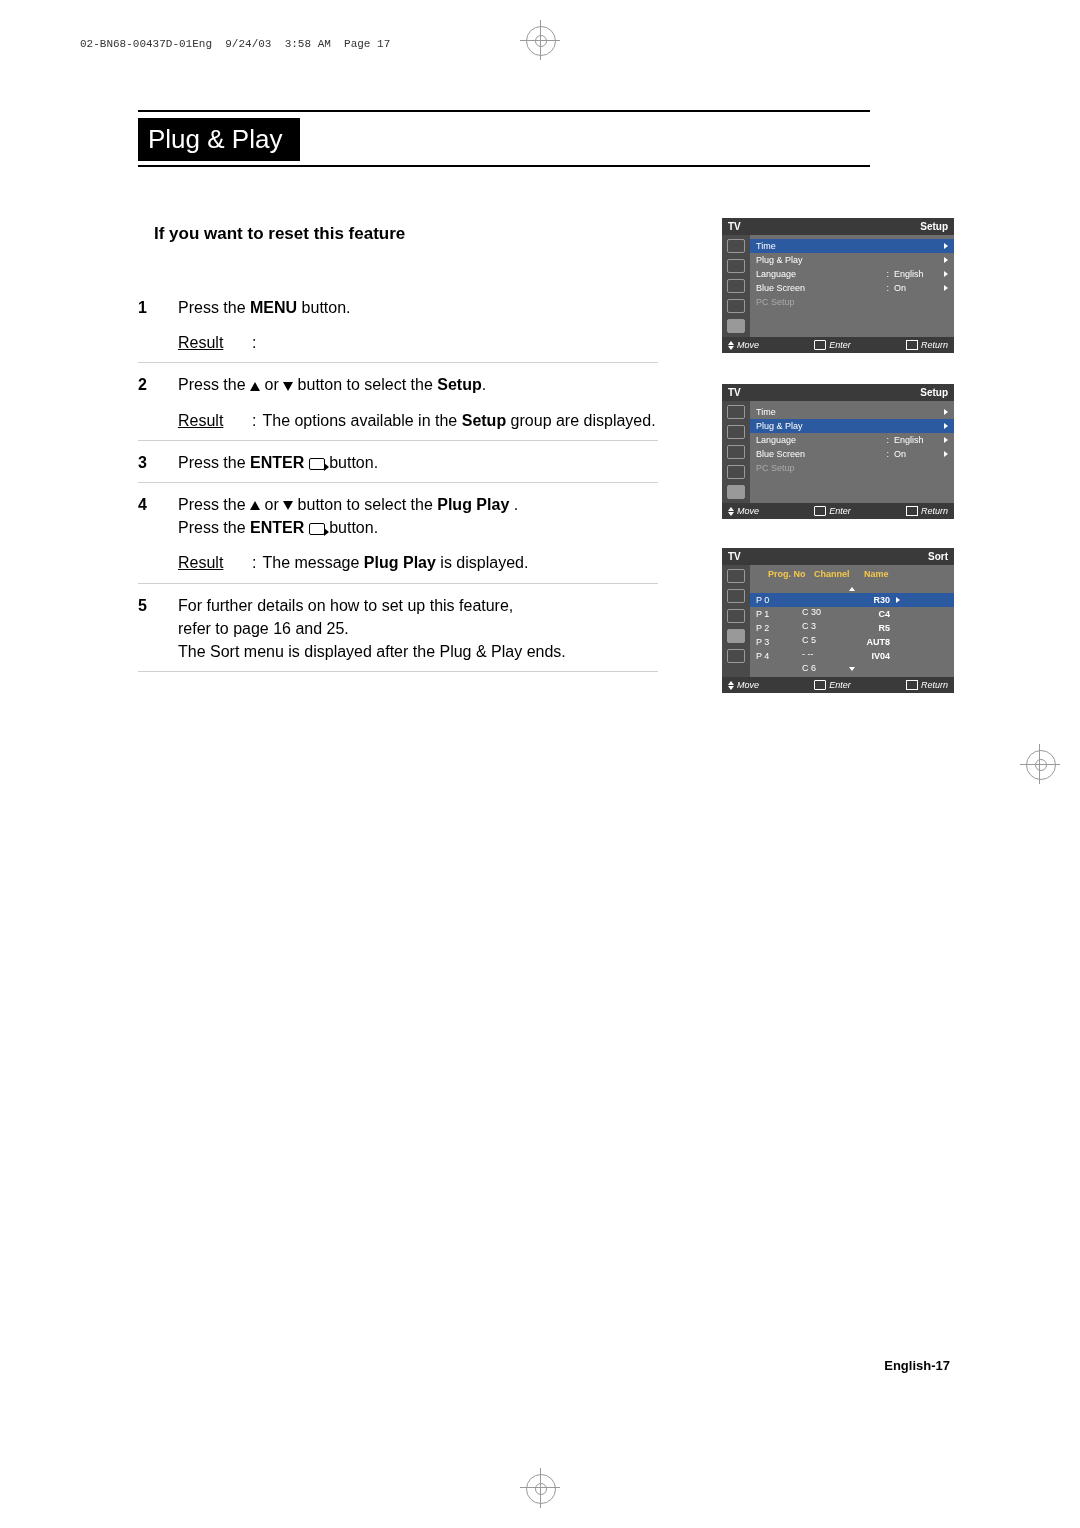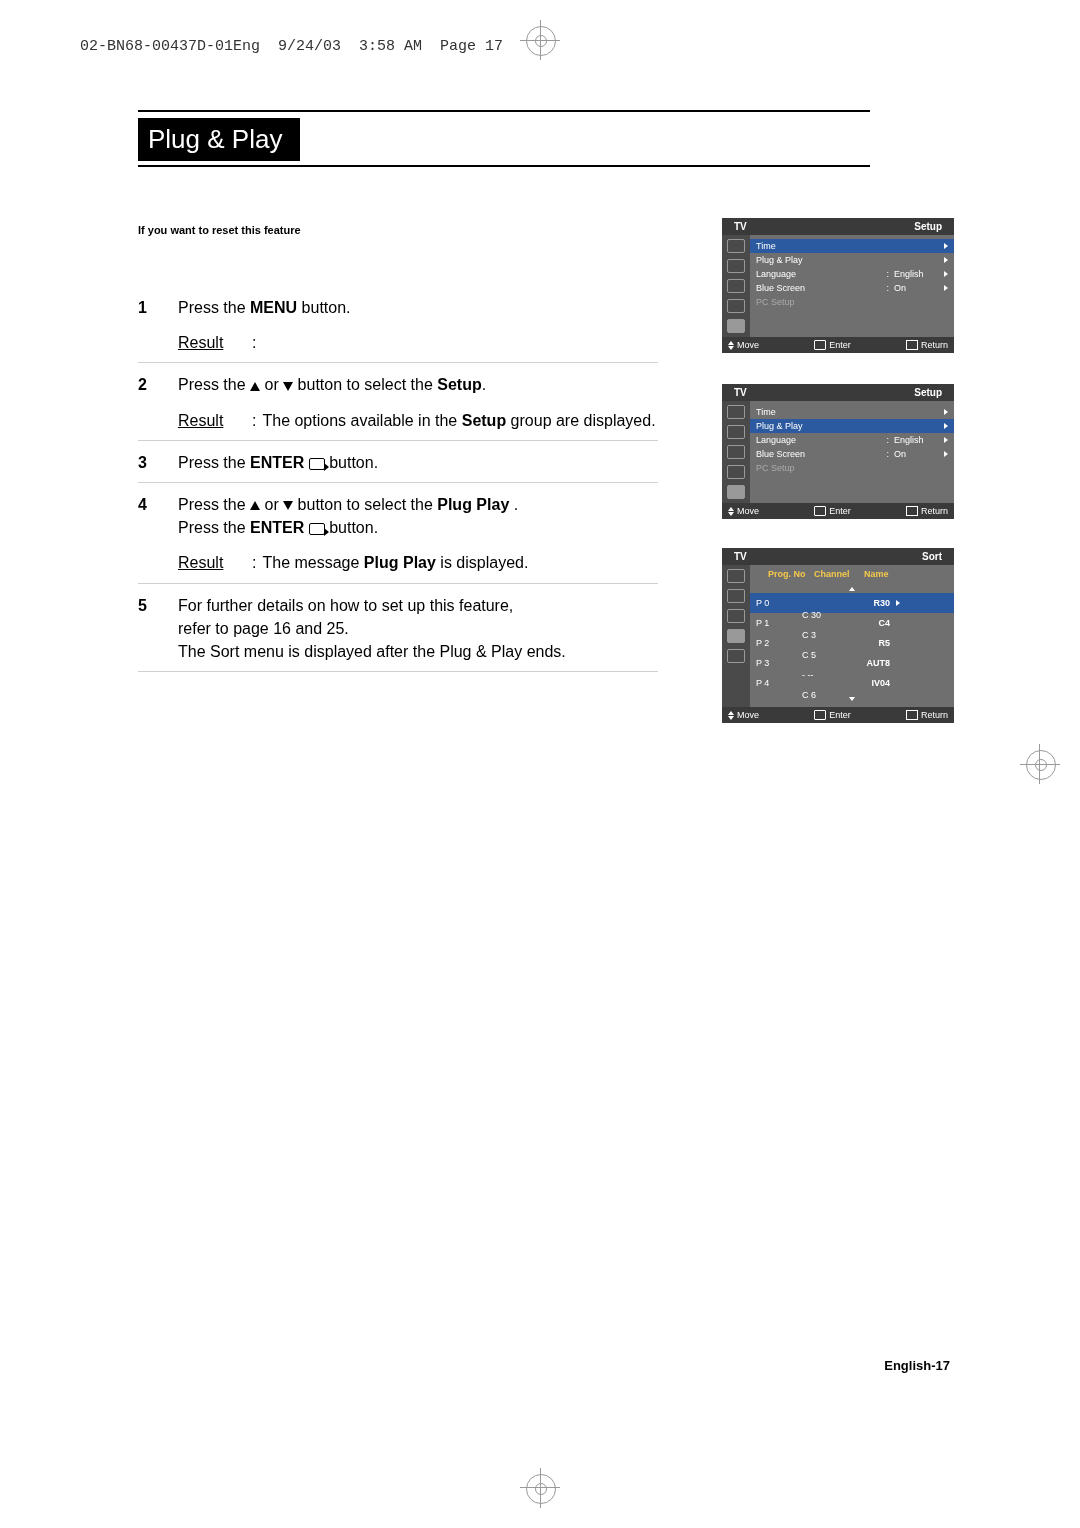--- a/index.html
+++ b/index.html
@@ -14,21 +14,21 @@
     position: relative;
     width: 1080px;
     height: 1528px;
     box-sizing: border-box;
   }
   .header-line {
     position: absolute;
     top: 38px;
     left: 80px;
     font-family: "Courier New", monospace;
-    font-size: 15px;
+    font-size: 11px;
     color: #333;
     white-space: pre;
   }
   
   .crop-top {
     position: absolute;
     top: 20px; left: 50%;
     width: 1px; height: 40px; background:#999;
   }
   .crop-top::before, .crop-top::after {
@@ -71,22 +71,22 @@
     background: #000;
     color: #fff;
     display: inline-block;
     font-size: 26px;
     font-weight: normal;
     padding: 6px 18px 6px 10px;
   }
   .subhead {
     position: absolute;
     top: 224px;
-    left: 138px;
-    font-size: 11px;
+    left: 154px;
+    font-size: 17px;
     font-weight: bold;
   }
   .steps {
     position: absolute;
     top: 296px;
     left: 138px;
     width: 520px;
     font-size: 16px;
     line-height: 1.45;
   }
@@ -102,47 +102,47 @@
   .arrow-up { border-left:5px solid transparent; border-right:5px solid transparent; border-bottom:9px solid #000; }
   .arrow-down { border-left:5px solid transparent; border-right:5px solid transparent; border-top:9px solid #000; }
   .enter-icon { display:inline-block; width:16px; height:12px; border:1px solid #000; border-radius:2px; box-sizing:border-box; position:relative; vertical-align:middle; }
   .enter-icon::after { content:""; position:absolute; right:-5px; top:4px; border-top:4px solid transparent; border-bottom:4px solid transparent; border-left:5px solid #000; }
 
   
   .osd { position:absolute; left:722px; width:232px; font-size:9px; color:#fff; }
   .osd1 { top: 218px; }
   .osd2 { top: 384px; }
   .osd3 { top: 548px; }
-  .osd-header { background:#3a3a3a; display:flex; justify-content:space-between; padding:3px 12px; font-size:10px; font-weight:bold; }
+  .osd-header { background:#3a3a3a; display:flex; justify-content:space-between; padding:3px 6px; font-size:10px; font-weight:bold; }
   .osd-body { display:flex; background:#6f6f6f; }
   .osd-side { width:28px; background:#4a4a4a; display:flex; flex-direction:column; align-items:center; padding:4px 0; gap:6px; }
   .osd-side span { width:16px; height:12px; border:1px solid #999; border-radius:2px; display:block; }
   .osd-main { flex:1; padding:4px 6px; }
   .osd-row { display:flex; align-items:center; height:14px; }
   .osd-row.hl { background:#2b5aa0; margin:0 -6px; padding:0 6px; }
   .osd-row .col1 { flex:1; }
   .osd-row .col2 { width:50px; }
   .osd-row .arrow-r { margin-left:auto; }
   .arrow-r { display:inline-block; border-top:3px solid transparent; border-bottom:3px solid transparent; border-left:4px solid #fff; }
   .arrow-u-sm { display:inline-block; border-left:3px solid transparent; border-right:3px solid transparent; border-bottom:4px solid #fff; }
   .arrow-d-sm { display:inline-block; border-left:3px solid transparent; border-right:3px solid transparent; border-top:4px solid #fff; }
   .osd-row.dim { color:#aaa; }
-  .osd-footer { background:#3a3a3a; display:flex; justify-content:space-between; padding:3px 6px; font-size:9px; }
+  .osd-footer { background:#3a3a3a; display:flex; justify-content:space-between; padding:3px 6px; font-size:9px;font-style:italic; }
   .osd-footer-item { display:flex; align-items:center; gap:3px; }
   .updown-icons { display:inline-flex; flex-direction:column; gap:1px; }
   .enter-mini { display:inline-block; width:10px; height:8px; border:1px solid #fff; border-radius:1px; }
   .return-mini { display:inline-block; width:10px; height:8px; border:1px solid #fff; }
 
   
   .sort-header-row { display:flex; font-weight:bold; color:#f5c84a; height:14px; }
   .sort-header-row .c1 { width:46px;margin-left:12px; }
   .sort-header-row .c2 { width:50px; }
   .sort-header-row .c3 { flex:1; }
   .sort-arrow-row { text-align:center; height:10px; }
-  .sort-data-row { display:flex; height:20px; align-items:center; }
+  .sort-data-row { display:flex; height:14px; align-items:center; }
   .sort-data-row .c1 { width:46px; }
   .sort-data-row .c2 { width:50px;margin-top:24px; }
   .sort-data-row .c3 { width:38px; font-weight:bold;text-align:right; }
   .sort-data-row.hl2 { background:#2b5aa0; margin:0 -6px; padding:0 6px; }
   .sort-data-row.hl2 .c3 { color:#fff; }
 
   .page-num {
     position: absolute;
     bottom: 155px;
     right: 130px;

